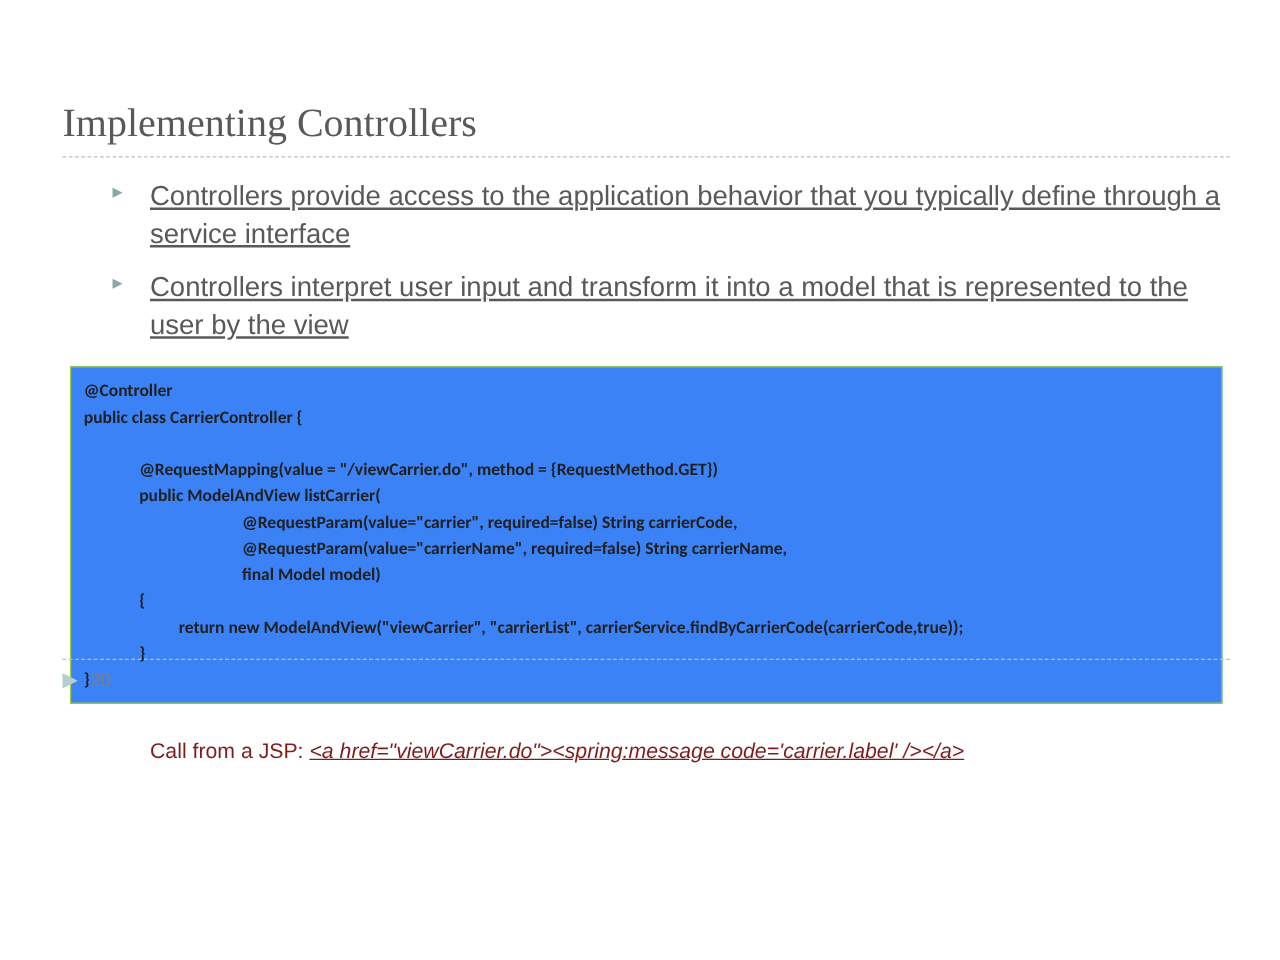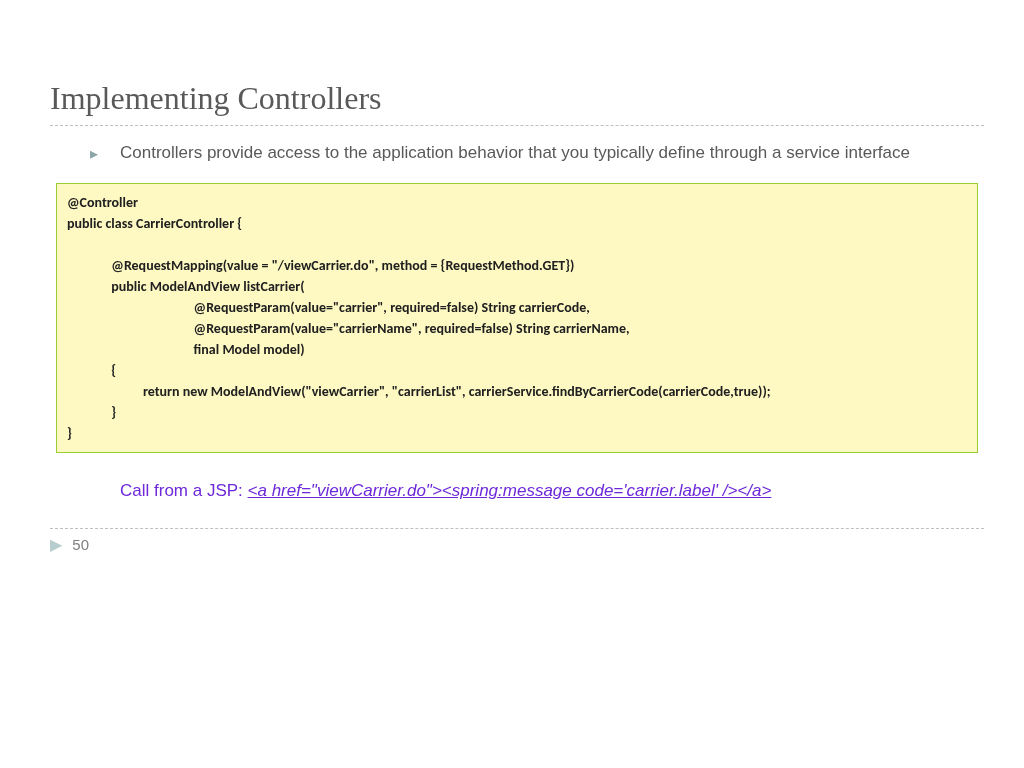--- a/index.html
+++ b/index.html
@@ -32,46 +32,47 @@
   }
   ul.bullets {
     list-style: none;
     margin: 0 0 0 40px;
     padding: 0;
   }
   ul.bullets > li {
     position: relative;
     padding-left: 30px;
     margin-bottom: 14px;
-    font-size: 17px;
+    font-size: 22px;
     line-height: 1.35;
     color: #595959;
+    text-decoration: underline;
   }
   ul.bullets > li::before {
     content: "▸";
     position: absolute;
     left: 0;
     top: 1px;
     color: #8aa6a6;
     font-size: 16px;
   }
   .sub {
     margin-left: 70px;
     margin-top: 8px;
     margin-bottom: 14px;
     font-size: 17px;
-    color: #6d28d9;
+    color: #7f1d1d;
   }
   .sub .link {
     text-decoration: underline;
     font-style: italic;
   }
   .codebox {
     border: 1px solid #9acd32;
-    background: #fef9c3;
+    background: #3b82f6;
     margin: 18px 6px 28px 6px;
     padding: 8px 10px 8px 10px;
     font-family: "Calibri", "Segoe UI", Arial, sans-serif;
     font-weight: 700;
     font-size: 14px;
     color: #202020;
     line-height: 1.5;
     white-space: pre;
     overflow: hidden;
   }
@@ -99,20 +100,21 @@
 </head>
 <body>
 
 <div class="slide">
 
   <h1 class="title">Implementing Controllers</h1>
   <hr class="dashed-hr">
 
   <ul class="bullets">
     <li>Controllers provide access to the application behavior that you typically define through a service interface</li>
+    <li>Controllers interpret user input and transform it into a model that is represented to the user by the view</li>
   </ul>
 
   <div class="codebox"><span>@Controller</span>
 <span>public class CarrierController {</span>
 <span></span>
 <span>              @RequestMapping(value = "/viewCarrier.do", method = {RequestMethod.GET})</span>
 <span>              public ModelAndView listCarrier(</span>
 <span>                                        @RequestParam(value="carrier", required=false) String carrierCode,</span>
 <span>                                        @RequestParam(value="carrierName", required=false) String carrierName,</span>
 <span>                                        final Model model)</span>
@@ -122,17 +124,17 @@
 <span>}</span></div>
 
   <div class="sub">
     <span>Call from a JSP:  </span><span class="link">&lt;a href="viewCarrier.do"&gt;&lt;spring:message code='carrier.label' /&gt;&lt;/a&gt;</span>
   </div>
 
   <div class="footer">
     <hr class="dashed-hr">
     <div class="pg">
       <span class="tri">▶</span>
-      <span>50</span>
+      <span>20</span>
     </div>
   </div>
 
 </div>
 
 </body></html>

